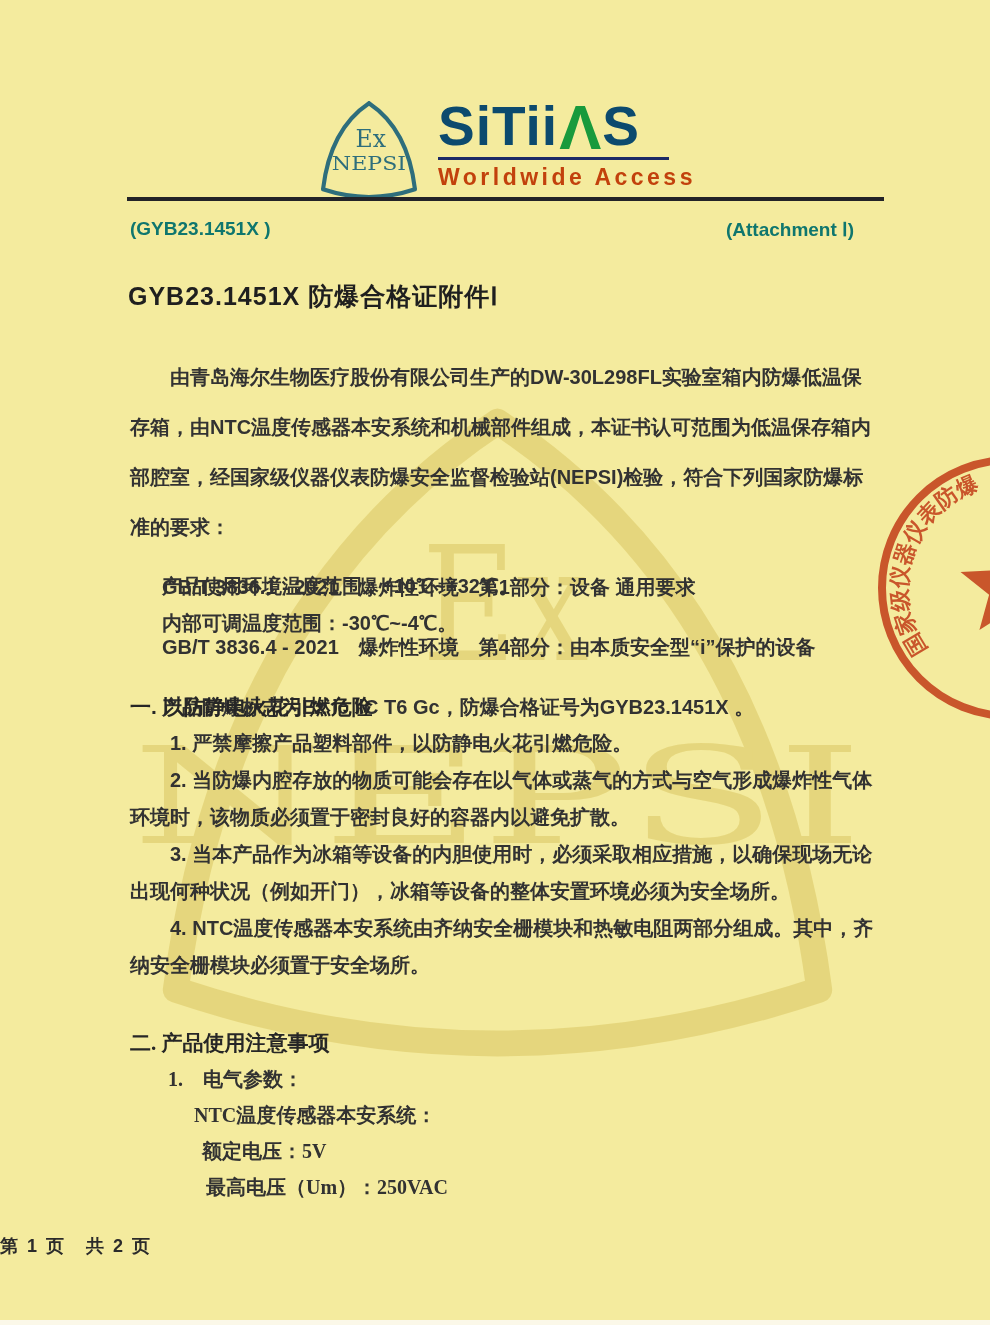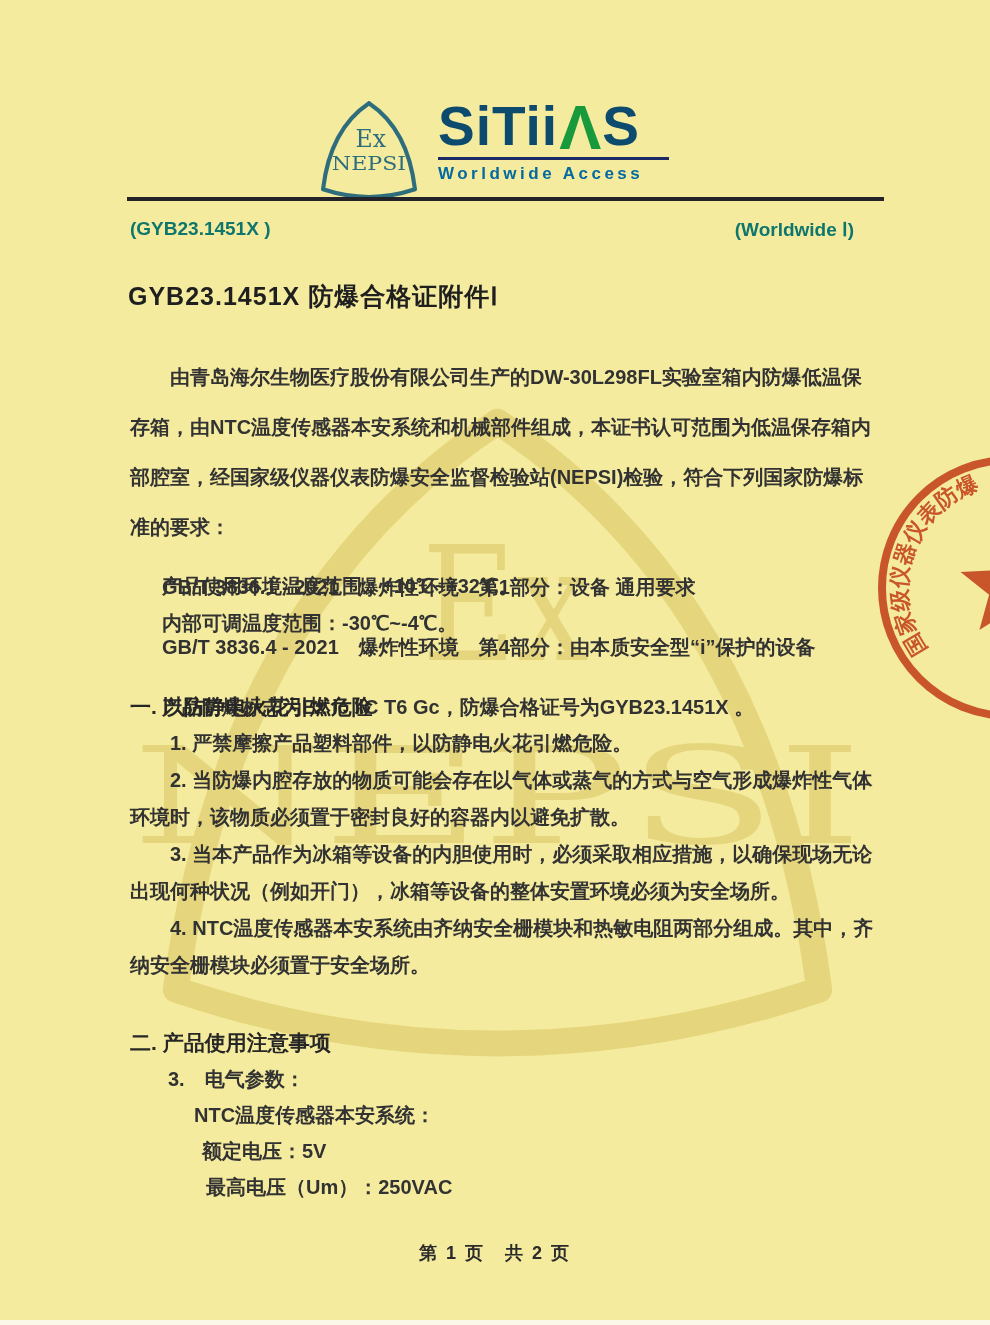--- a/index.html
+++ b/index.html
@@ -37,22 +37,22 @@
     letter-spacing: 1px;
     font-family: "Liberation Sans", sans-serif;
   }
   .sitiias .part-lambda {
     font-size: 63px; font-weight: 800; color: #189a3c;
     margin: 0 1px; line-height: 0.82;
     font-family: "Liberation Sans", sans-serif;
   }
   .sitiias .rule { height: 3px; background: #1c2a66; margin-top: 3px; width: 231px; }
   .sitiias .tagline {
-    margin-top: 4px; font-size: 17px; font-weight: 700;
-    letter-spacing: 3.5px; color: #0369a1; white-space: nowrap;
+    margin-top: 4px; font-size: 23px; font-weight: 700;
+    letter-spacing: 3.5px; color: #c2410c; white-space: nowrap;
   }
   
   .divider { position: absolute; left: 127px; top: 197px; width: 757px; height: 4px; background: #232328; }
   .ref-row {
     position: absolute; left: 130px; top: 218px; width: 724px;
     display: flex; justify-content: space-between;
     font-size: 19px; font-weight: 700; color: #0f766e;
   }
   
   .doc-title {
@@ -61,33 +61,32 @@
     letter-spacing: 1px; color: #1f1f1f;
   }
   
   .blk { position: absolute; left: 130px; width: 748px; font-size: 20px; font-weight: 600; color: #323232; }
   .intro   { top: 352px; line-height: 50px; }
   .intro .para { text-indent: 2em; }
   .intro .std  { padding-left: 32px; margin-top: 10px; }
   .temps   { top: 568px; line-height: 37px; }
   .temps div { padding-left: 32px; }
   .sec1    { top: 688px; line-height: 37px; }
-  .sec2    { top: 1025px; line-height: 36px; }
+  .sec2    { top: 1025px; line-height: 36px; font-family: Liberation Serif, serif; }
   .sec-heading { font-size: 21px; font-weight: 700; color: #262626; }
   .sec1 .item { text-indent: 2em; }
   .sec2 .l1 { padding-left: 38px; }
   .sec2 .l2 { padding-left: 64px; }
   .sec2 .l3 { padding-left: 72px; }
   .sec2 .l4 { padding-left: 76px; }
   
   .footer {
     position: absolute; left: 0; top: 1234px; width: 100%;
-    text-align: center; font-size: 18px; font-weight: 700; color: #2b2b2b;
+    font-size: 18px; font-weight: 700; color: #2b2b2b;
     letter-spacing: 2px;
-    margin-top: 7px;
   }
   .bottom-edge { position: absolute; left: 0; bottom: 0; width: 100%; height: 5px; background: #fbf8e9; }
   .svg-serif { font-family: "DejaVu Serif", serif; }
 </style>
 </head>
 <body>
 
 <div class="page">
 
   <svg class="watermark" viewBox="0 0 200 185" aria-hidden="true">
@@ -118,21 +117,21 @@
         <span class="part-s">S</span>
     </div>
     <div class="rule"></div>
     <div class="tagline">Worldwide Access</div>
   </div>
 
   <div class="divider"></div>
 
   <div class="ref-row">
     <span>(GYB23.1451X )</span>
-    <span>(Worldwide Ⅰ)</span>
+    <span>(Attachment Ⅰ)</span>
   </div>
 
   <div class="doc-title">GYB23.1451X 防爆合格证附件Ⅰ</div>
 
   <div class="blk intro">
     <div class="para">由青岛海尔生物医疗股份有限公司生产的DW-30L298FL实验室箱内防爆低温保存箱，由NTC温度传感器本安系统和机械部件组成，本证书认可范围为低温保存箱内部腔室，经国家级仪器仪表防爆安全监督检验站(NEPSI)检验，符合下列国家防爆标准的要求：</div>
     <div class="std">GB/T 3836.1 - 2021　爆炸性环境　第1部分：设备 通用要求</div>
     <div class="std">GB/T 3836.4 - 2021　爆炸性环境　第4部分：由本质安全型“i”保护的设备</div>
     <div class="std">产品防爆标志为Ex ic ⅡC T6 Gc，防爆合格证号为GYB23.1451X 。</div>
   </div>
@@ -145,21 +144,21 @@
   <div class="blk sec1">
     <div class="sec-heading">一. 以防静电火花引燃危险</div>
     <div class="item">1. 严禁摩擦产品塑料部件，以防静电火花引燃危险。</div>
     <div class="item">2. 当防爆内腔存放的物质可能会存在以气体或蒸气的方式与空气形成爆炸性气体环境时，该物质必须置于密封良好的容器内以避免扩散。</div>
     <div class="item">3. 当本产品作为冰箱等设备的内胆使用时，必须采取相应措施，以确保现场无论出现何种状况（例如开门），冰箱等设备的整体安置环境必须为安全场所。</div>
     <div class="item">4. NTC温度传感器本安系统由齐纳安全栅模块和热敏电阻两部分组成。其中，齐纳安全栅模块必须置于安全场所。</div>
   </div>
 
   <div class="blk sec2">
     <div class="sec-heading">二. 产品使用注意事项</div>
-    <div class="l1">3.　电气参数：</div>
+    <div class="l1">1.　电气参数：</div>
     <div class="l2">NTC温度传感器本安系统：</div>
     <div class="l3">额定电压：5V</div>
     <div class="l4">最高电压（Um）：250VAC</div>
   </div>
 
   <div class="footer">第 1 页　共 2 页</div>
 
   <div class="bottom-edge"></div>
 </div>
 

